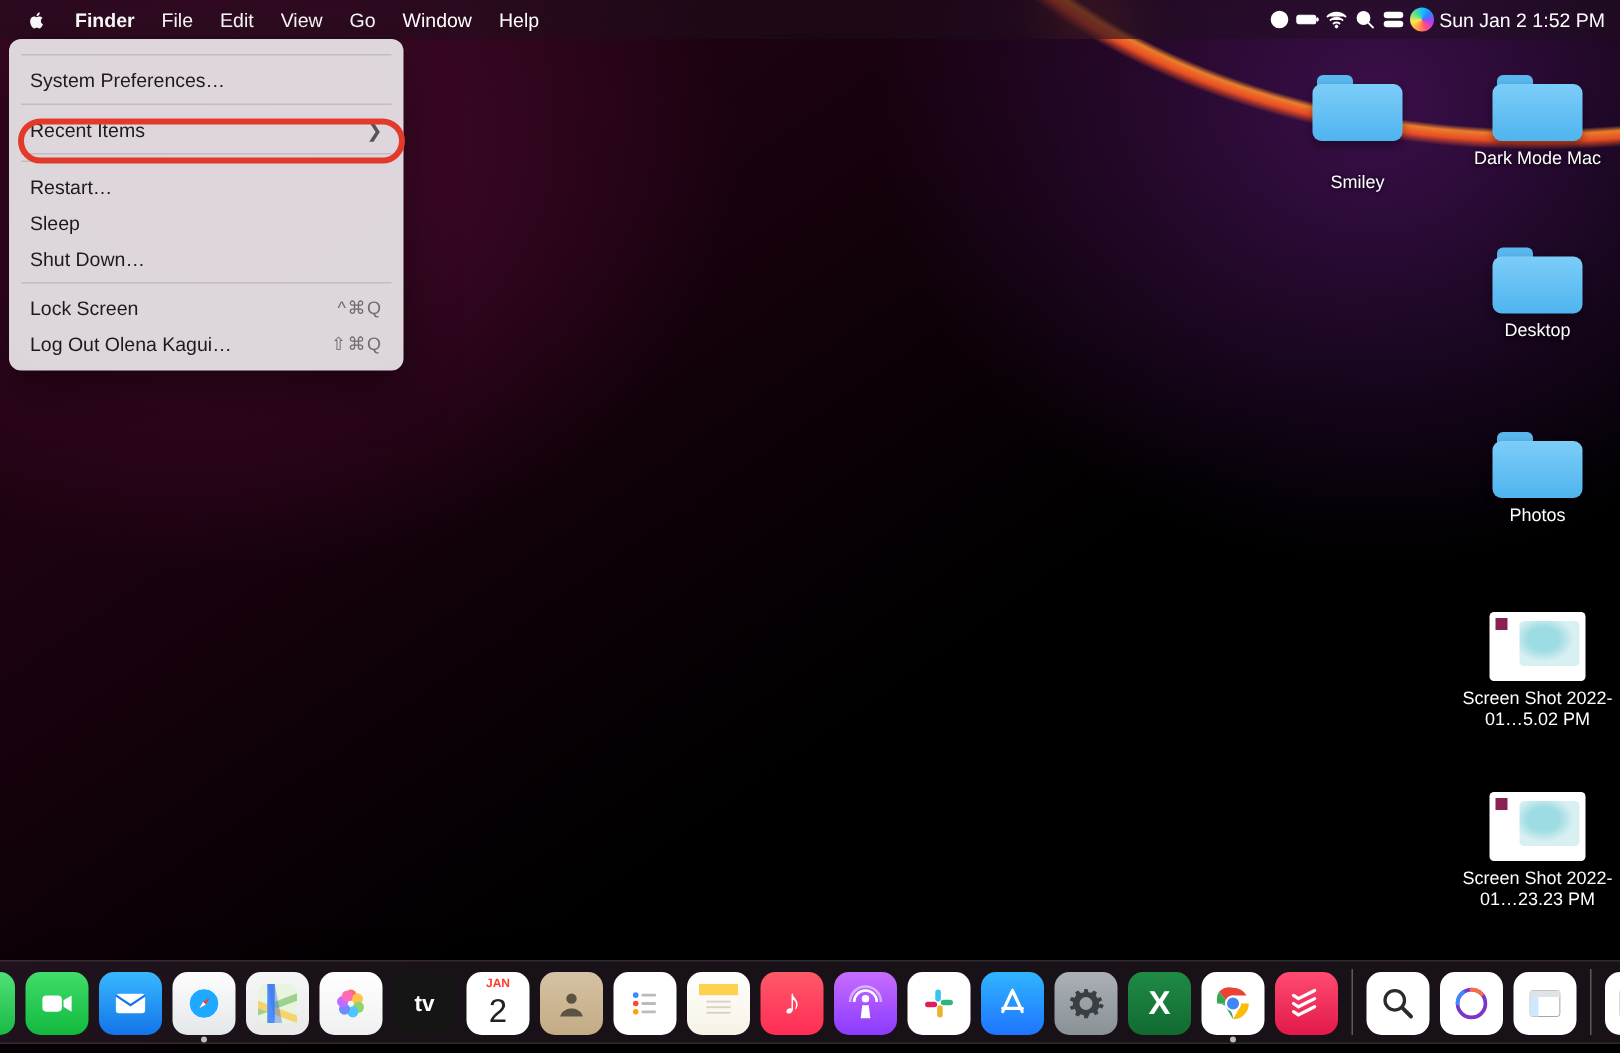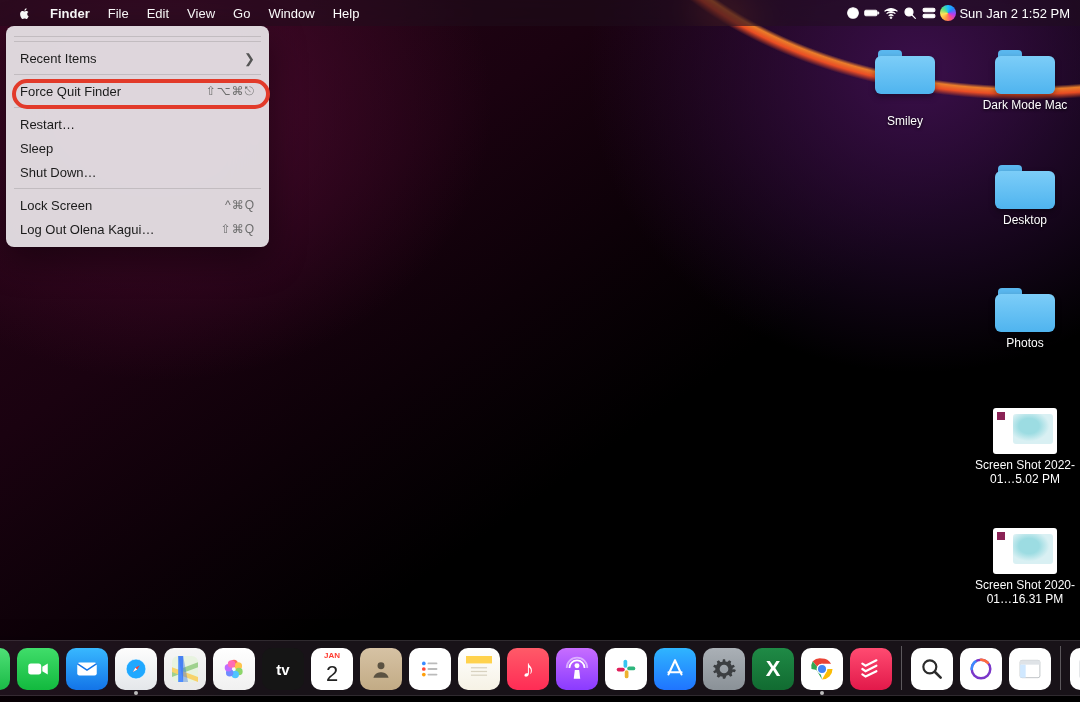--- a/index.html
+++ b/index.html
@@ -259,30 +259,29 @@
           <circle cx="16" cy="16.5" r="1.5" fill="#fff"></circle>
         </svg>
     </span>
     <span class="siri"></span>
     <span class="clock">Sun Jan 2  1:52 PM</span>
   </div>
 </div>
 
 <div class="menu">
   <hr>
+  <div class="row" style="position:relative">
+    <span class="lbl">System Preferences…</span>
+  </div>
   <hr>
   <div class="row">
     <span class="lbl">Recent Items</span>
     <span class="chev">❯</span>
   </div>
   <hr>
-  <div class="row">
-    <span class="lbl">Force Quit Finder</span>
-    <span class="sc">⇧⌥⌘⎋</span>
-  </div>
   <hr>
   <div class="row">
     <span class="lbl">Restart…</span>
   </div>
   <div class="row">
     <span class="lbl">Sleep</span>
   </div>
   <div class="row">
     <span class="lbl">Shut Down…</span>
   </div>
@@ -315,21 +314,21 @@
     <div class="desktop-icon" style="left: 970px; top: 288px;">
       <div class="folder"></div>
       <div class="cap">Photos</div>
     </div>
     <div class="desktop-icon" style="left: 970px; top: 408px;">
       <div class="thumb"></div>
       <div class="cap">Screen Shot 2022-01…5.02 PM</div>
     </div>
     <div class="desktop-icon" style="left: 970px; top: 528px;">
       <div class="thumb"></div>
-      <div class="cap">Screen Shot 2020-01…16.31 PM</div>
+      <div class="cap">Screen Shot 2022-01…23.23 PM</div>
     </div>
   </div>
 
 <div class="dock">
 
   <div class="dtile g-msg">
     <svg viewBox="0 0 24 24">
         <path d="M12 3C6.5 3 2 6.6 2 11c0 2.4 1.3 4.5 3.4 5.9L4.5 21l4.3-2.1c1 .2 2.1.4 3.2.4 5.5 0 10-3.6 10-8S17.5 3 12 3z" fill="#fff"></path>
       </svg>
   </div>

